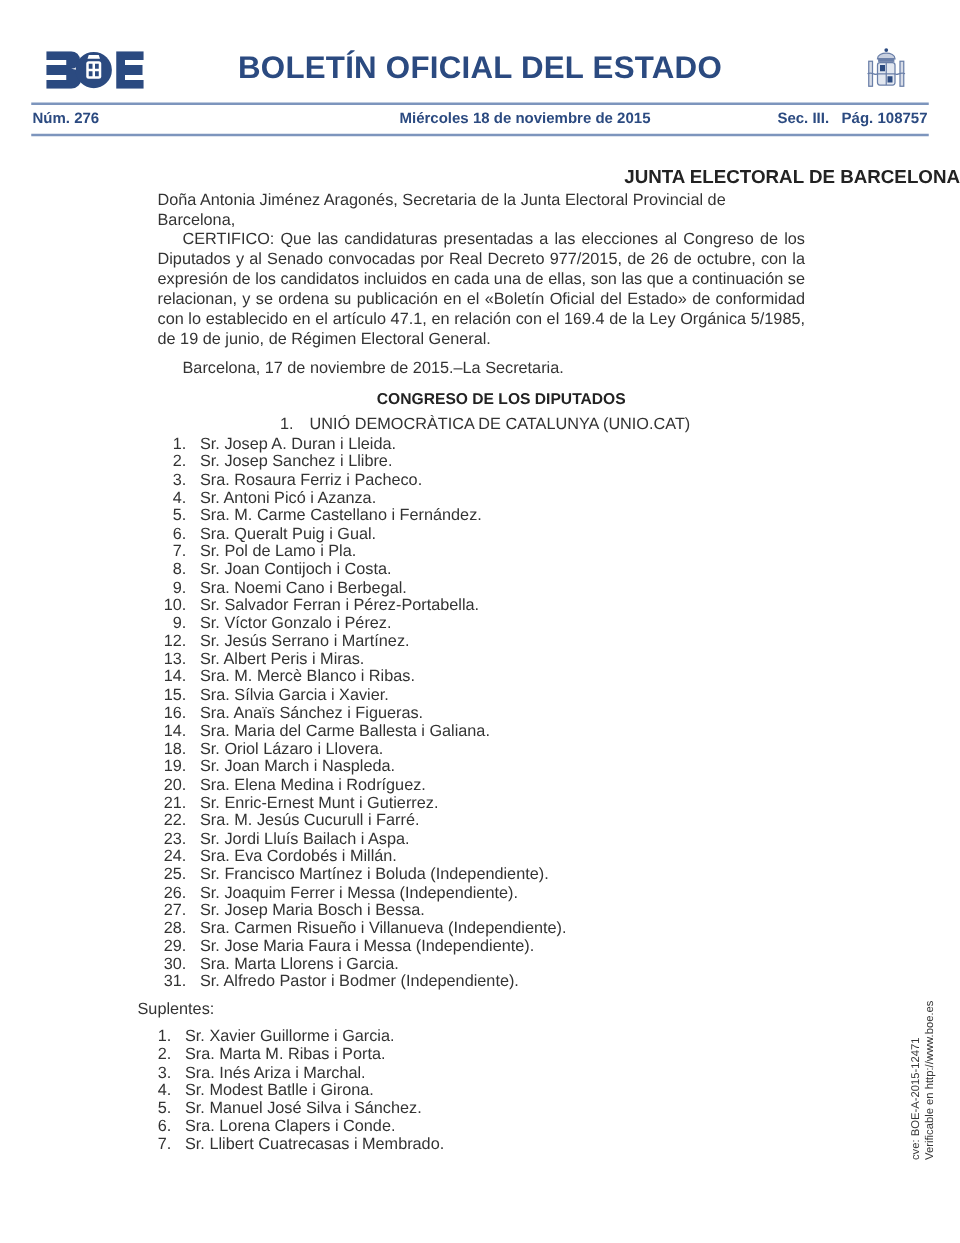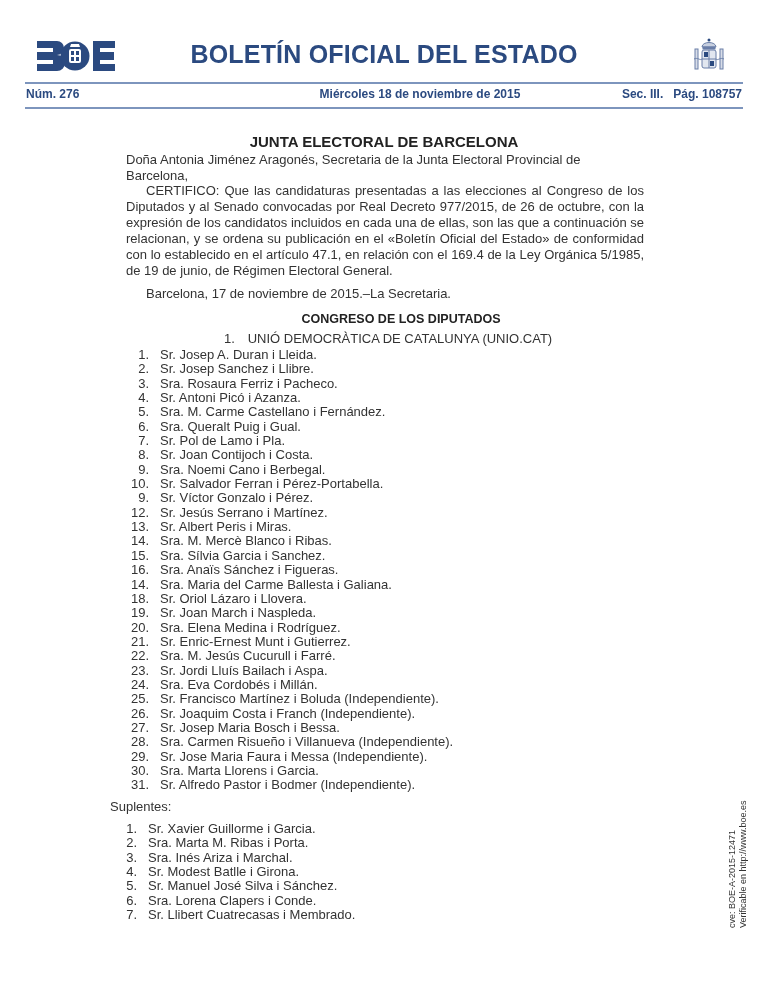--- a/index.html
+++ b/index.html
@@ -14,21 +14,21 @@
     font-size: 25px; font-weight: bold; color: #2b4a80; letter-spacing: 0.2px;
   }
   .rule { position: absolute; left: 25px; width: 718px; height: 2px; background: #7d95bd; }
   .rule.top { top: 82px; }
   .rule.bot { top: 107px; }
   .meta { position: absolute; top: 87px; font-size: 12px; font-weight: bold; color: #2b4a80; }
   .meta.left { left: 26px; }
   .meta.center { left: 0; width: 768px; text-align: center; margin-left: 36px; }
   .meta.right { right: 26px; }
   .doc-title {
-    position: absolute; left: 0; width: 768px; top: 133px; text-align: center;
+    position: absolute; left: 0; width: 768px; top: 133px; text-align: right;
     font-size: 15px; font-weight: bold; color: #222;
   }
   .p { position: absolute; left: 126px; width: 518px; font-size: 13px; line-height: 16px; color: #333; }
   .p.intro { top: 152px; }
   .p.cert { top: 183px; text-align: justify; text-indent: 20px; }
   .p.date { top: 286px; text-indent: 20px; }
   .sec-title {
     position: absolute; left: 17px; width: 768px; top: 312px; text-align: center;
     font-size: 12.5px; font-weight: bold; color: #222;
   }
@@ -117,32 +117,32 @@
     <li><span class="n">5.</span><span>Sra. M. Carme Castellano i Fernández.</span></li>
     <li><span class="n">6.</span><span>Sra. Queralt Puig i Gual.</span></li>
     <li><span class="n">7.</span><span>Sr. Pol de Lamo i Pla.</span></li>
     <li><span class="n">8.</span><span>Sr. Joan Contijoch i Costa.</span></li>
     <li><span class="n">9.</span><span>Sra. Noemi Cano i Berbegal.</span></li>
     <li><span class="n">10.</span><span>Sr. Salvador Ferran i Pérez-Portabella.</span></li>
     <li><span class="n">9.</span><span>Sr. Víctor Gonzalo i Pérez.</span></li>
     <li><span class="n">12.</span><span>Sr. Jesús Serrano i Martínez.</span></li>
     <li><span class="n">13.</span><span>Sr. Albert Peris i Miras.</span></li>
     <li><span class="n">14.</span><span>Sra. M. Mercè Blanco i Ribas.</span></li>
-    <li><span class="n">15.</span><span>Sra. Sílvia Garcia i Sanchez.</span></li>
+    <li><span class="n">15.</span><span>Sra. Sílvia Garcia i Xavier.</span></li>
     <li><span class="n">16.</span><span>Sra. Anaïs Sánchez i Figueras.</span></li>
     <li><span class="n">14.</span><span>Sra. Maria del Carme Ballesta i Galiana.</span></li>
     <li><span class="n">18.</span><span>Sr. Oriol Lázaro i Llovera.</span></li>
     <li><span class="n">19.</span><span>Sr. Joan March i Naspleda.</span></li>
     <li><span class="n">20.</span><span>Sra. Elena Medina i Rodríguez.</span></li>
     <li><span class="n">21.</span><span>Sr. Enric-Ernest Munt i Gutierrez.</span></li>
     <li><span class="n">22.</span><span>Sra. M. Jesús Cucurull i Farré.</span></li>
     <li><span class="n">23.</span><span>Sr. Jordi Lluís Bailach i Aspa.</span></li>
     <li><span class="n">24.</span><span>Sra. Eva Cordobés i Millán.</span></li>
     <li><span class="n">25.</span><span>Sr. Francisco Martínez i Boluda (Independiente).</span></li>
-    <li><span class="n">26.</span><span>Sr. Joaquim Costa i Franch (Independiente).</span></li>
+    <li><span class="n">26.</span><span>Sr. Joaquim Ferrer i Messa (Independiente).</span></li>
     <li><span class="n">27.</span><span>Sr. Josep Maria Bosch i Bessa.</span></li>
     <li><span class="n">28.</span><span>Sra. Carmen Risueño i Villanueva (Independiente).</span></li>
     <li><span class="n">29.</span><span>Sr. Jose Maria Faura i Messa (Independiente).</span></li>
     <li><span class="n">30.</span><span>Sra. Marta Llorens i Garcia.</span></li>
     <li><span class="n">31.</span><span>Sr. Alfredo Pastor i Bodmer (Independiente).</span></li>
   </ol>
 
 <div class="suplentes">Suplentes:</div>
 <ol class="list sup" id="sup-list">
     <li><span class="n">1.</span><span>Sr. Xavier Guillorme i Garcia.</span></li>

